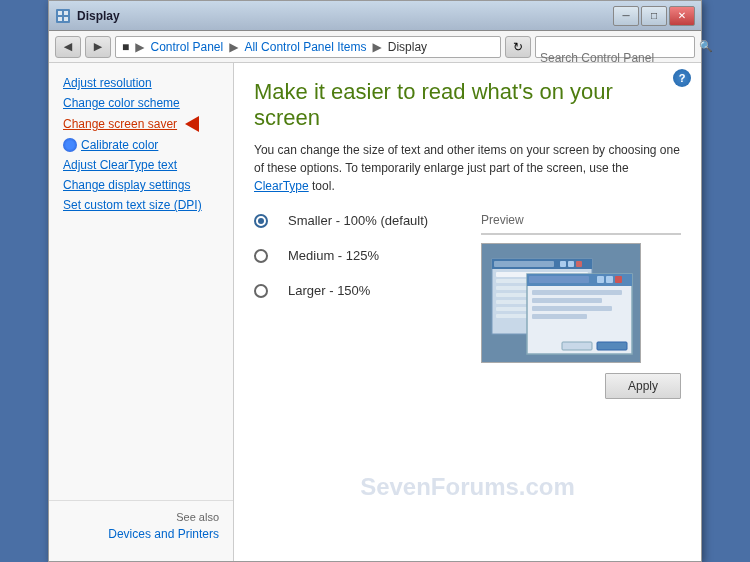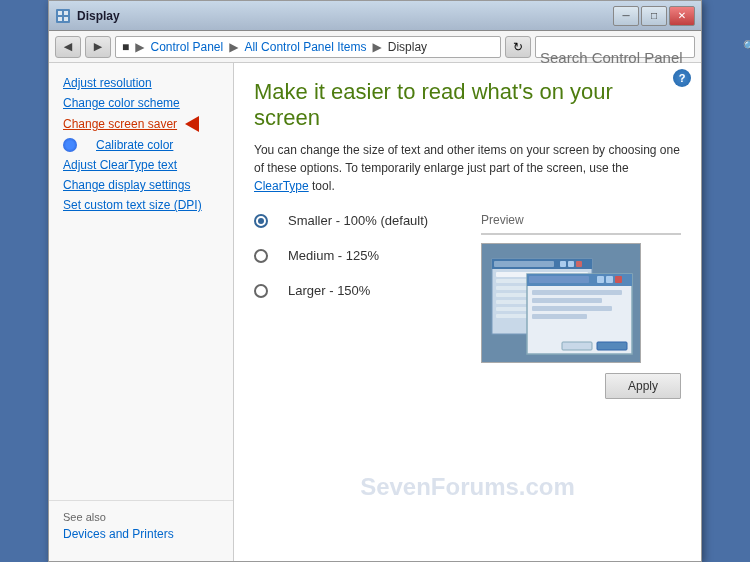--- a/index.html
+++ b/index.html
@@ -126,21 +126,21 @@
       border-radius: 2px;
       display: flex;
       align-items: center;
       background: white;
       padding: 0 4px;
       gap: 4px;
     }
     .search-input {
       border: none;
       outline: none;
-      font-size: 15px;
+      font-size: 12px;
       color: #999;
       flex: 1;
       background: transparent;
       margin-top: 22px;
     }
     .search-icon-btn {
       color: #666;
       font-size: 11px;
       cursor: pointer;
     }
@@ -168,33 +168,34 @@
       cursor: pointer;
       text-decoration: underline;
       display: flex;
       align-items: center;
       gap: 4px;
     }
     .sidebar-link.active { color: #cc3300; }
     .sidebar-link.calibrate-link {
       display: flex;
       align-items: center;
-      gap: 19px;
+      gap: 4px;
     }
     .calibrate-icon {
       width: 14px;
       height: 14px;
       background: radial-gradient(circle, #4488ff 40%, #2255cc 100%);
       border-radius: 50%;
       flex-shrink: 0;
     }
     .sidebar-bottom {
       margin-top: auto;
       padding: 10px 14px;
       border-top: 1px solid #ddd;
+      text-align: right;
     }
     .see-also-label {
       font-size: 11px;
       color: #666;
       margin-bottom: 4px;
     }
     .see-also-link {
       font-size: 12px;
       color: #0066cc;
       cursor: pointer;

